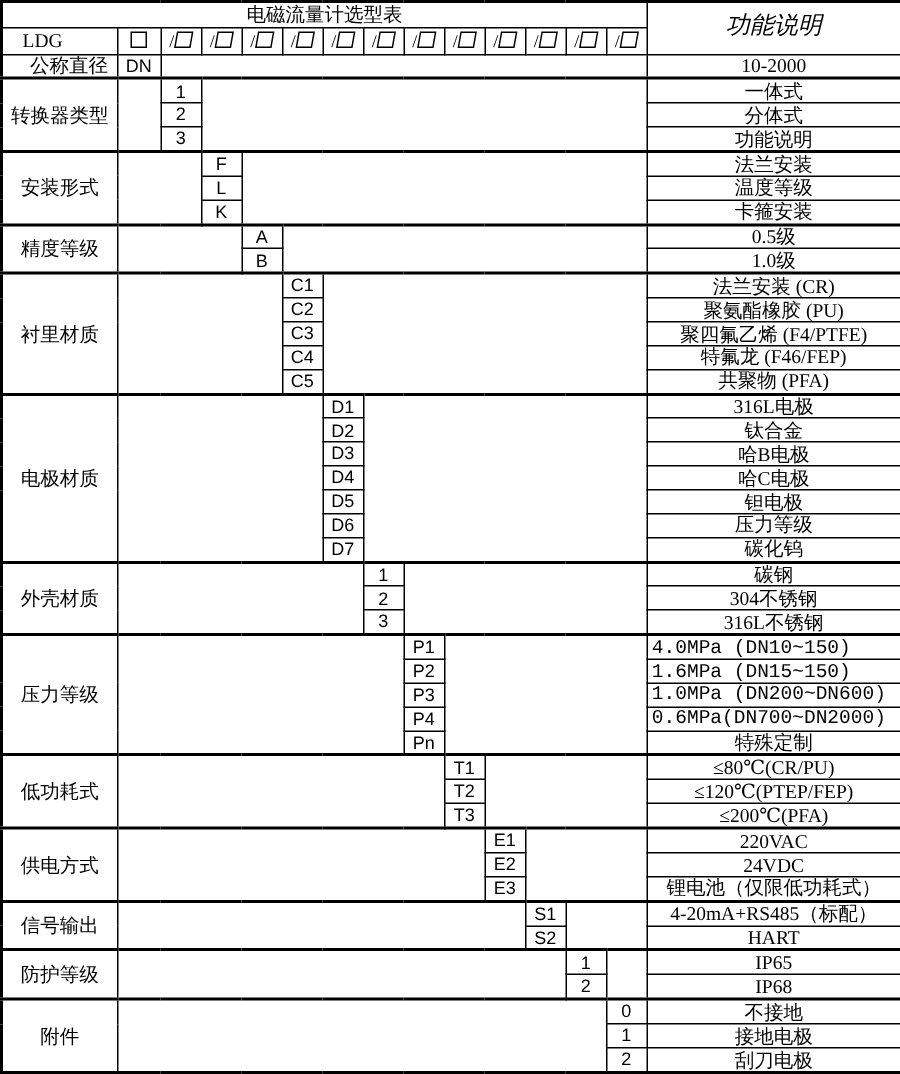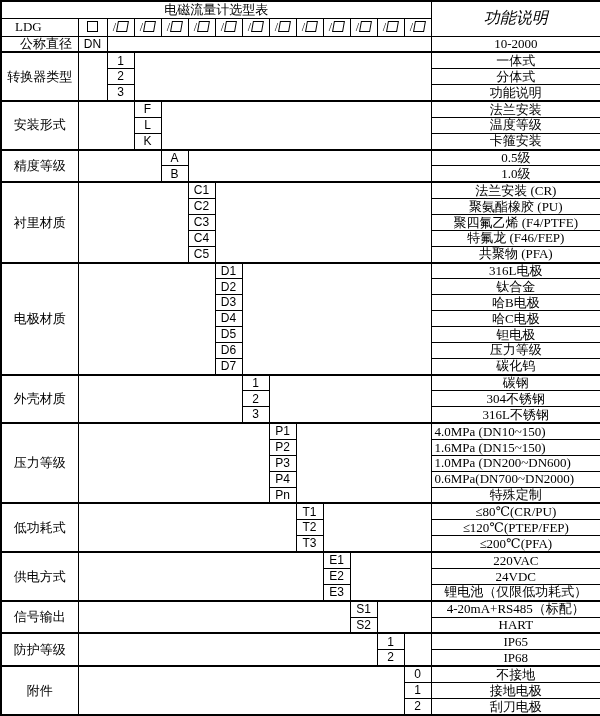--- a/index.html
+++ b/index.html
@@ -15,21 +15,21 @@
     padding:0;
     text-align:center;vertical-align:middle;
     font-size:13px;line-height:1.05;
     overflow:hidden;white-space:nowrap;
   }
   tr.gs>td{border-top:2px solid #000;}
   td.title-cell{font-size:13px;}
   td.fn-header{font-size:16px;font-style:italic;}
   td.left{text-align:left;padding-left:13px;}
   td.lleft{text-align:left;padding-left:18px;margin-top:44px;}
-  td.dl{text-align:left;padding-left:3px;}
+  td.dl{text-align:left;padding-left:3px;font-family:Liberation Mono, monospace;}
   td.code{font-size:12px;font-family:Liberation Sans, sans-serif;}
   .sq{display:inline-block;width:9px;height:9px;border:1px solid #000;vertical-align:-1px;background:#fff;}
   .sk{transform:skewX(-10deg);}
   .sl{font-size:12px;margin-right:1px;}
 </style>
 </head>
 <body>
 
 <table class="sel">
   <colgroup>

